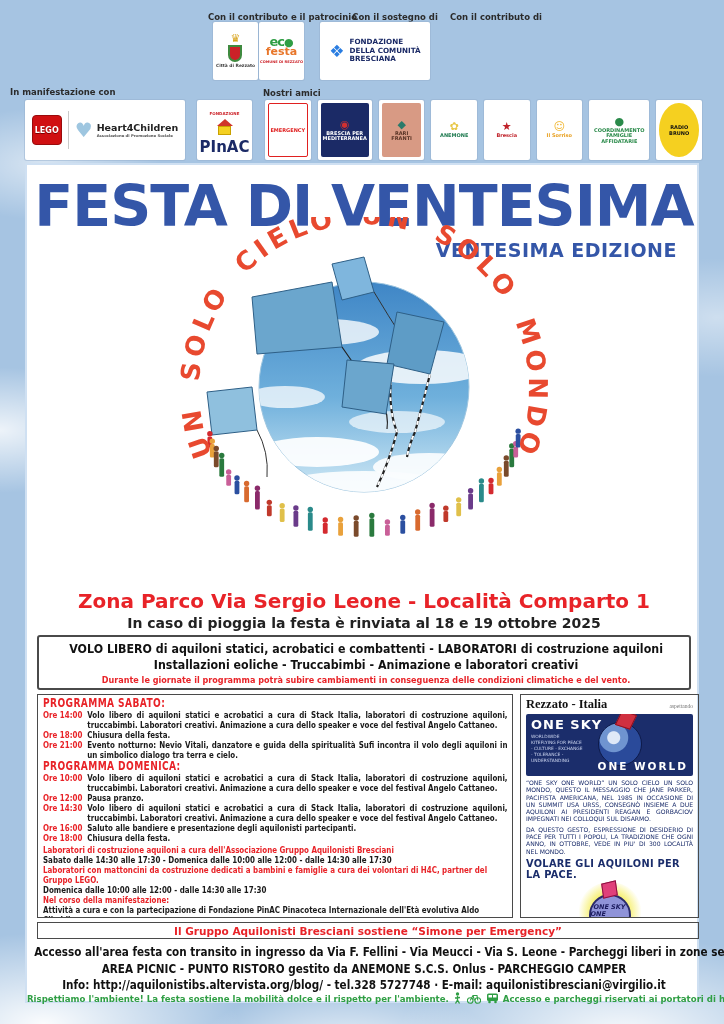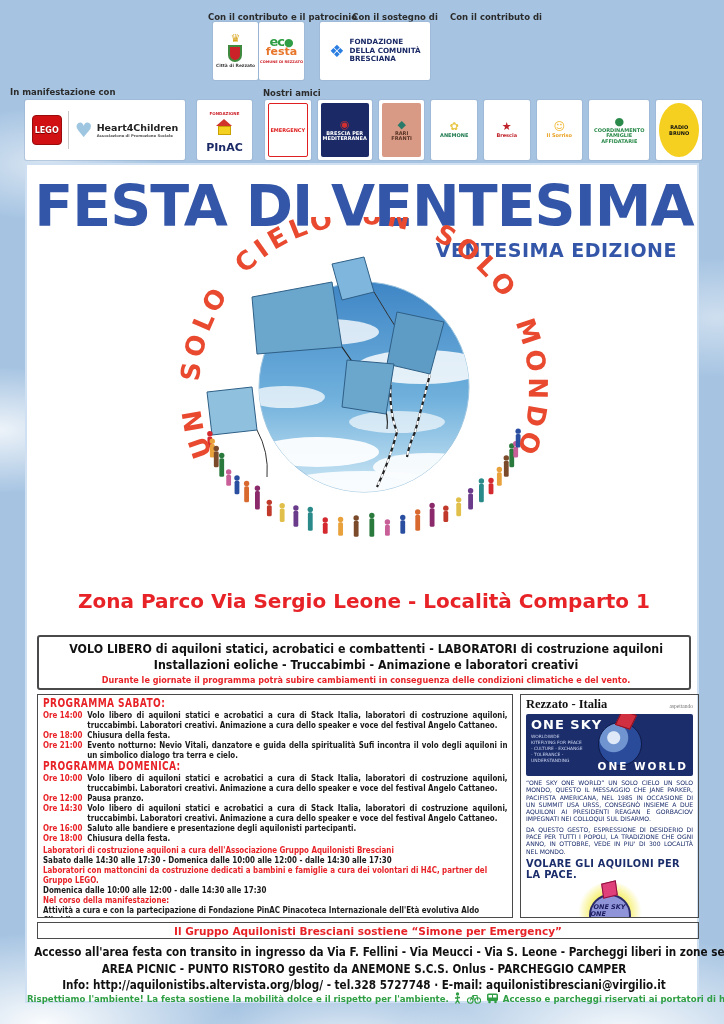--- a/index.html
+++ b/index.html
@@ -46,21 +46,21 @@
   .collab-divider { width:1px; height:38px; background:#c9c9c9; }
   .h4c { display:flex; align-items:center; gap:4px; }
   .h4c-heart { color:#9ec6e0; font-size:20px; }
   .h4c-text { text-align:left; }
   .h4c-name { font-size:9.5px; color:#222; display:block; }
   .h4c-sub { font-size:3.8px; color:#555; display:block; }
   .pinac-inner { text-align:center; line-height:9px; }
   .pinac-top { color:#cc2128; font-size:4px; display:block; }
   .pinac-house { width:0; height:0; margin:1px auto 0; border-left:8px solid transparent; border-right:8px solid transparent; border-bottom:7px solid #d0342a; }
   .pinac-body { width:13px; height:9px; margin:0 auto; background:#f4d021; border:1px solid #c9a100; }
-  .pinac-name { color:#1b2a66; font-size:11px; display:block; margin-top:8px; }
+  .pinac-name { color:#1b2a66; font-size:15px; display:block; margin-top:8px; }
   .amici-box { background:#fff; border-radius:2px; box-shadow:0 0 0 1px rgba(150,175,205,.5); padding:3px; display:flex; }
   .amici-tile { flex:1; display:flex; flex-direction:column; align-items:center; justify-content:center; gap:1px; border:1px solid transparent; border-radius:2px; padding:1px; }
   .amici-glyph { font-size:11px; line-height:11px; }
   .amici-label { font-size:5px; line-height:5.5px; text-align:center; }
   
   .poster { left:25px; top:163px; width:674px; height:840px; background:#fff; border:2px solid #cfe0f2; }
   .title { left:0; top:8px; width:674px; text-align:center; color:#3456a8; font-size:57px; letter-spacing:-1px; white-space:nowrap; }
   .edition { right:20px; top:74px; color:#3456a8; font-size:19px; letter-spacing:.5px; }
   .globe-svg { left:150px; top:52px; width:375px; height:340px; }
   .rez-line { left:0; top:372px; width:674px; text-align:center; color:#e82328; font-size:46px; white-space:nowrap; }
@@ -328,20 +328,21 @@
           <rect x="338.75089378208236" y="216.95284632676535" width="4.8" height="13.5" rx="1.5" fill="#2b4fa0"></rect>
           <circle cx="341.15089378208233" cy="214.15284632676534" r="2.7" fill="#2b4fa0"></circle>
         </g>
 
       <text font-family="DejaVu Sans, sans-serif" font-weight="bold" font-size="26" fill="#e8492f" letter-spacing="4.5" word-spacing="9">
         <textPath href="#motto-arc" startOffset="50%" text-anchor="middle">UN SOLO CIELO UN SOLO MONDO</textPath>
       </text>
     </svg>
 
     <div class="abs venue-line">Zona Parco Via Sergio Leone - Località Comparto 1</div>
+    <div class="abs rain-line">In caso di pioggia la festa è rinviata al 18 e 19 ottobre 2025</div>
 
     <div class="abs act-box">
       <div class="act-scale">
         <div class="act-l1">VOLO LIBERO di aquiloni statici, acrobatici e combattenti - LABORATORI di costruzione aquiloni</div>
         <div class="act-l2">Installazioni eoliche - Truccabimbi - Animazione e laboratori creativi</div>
         <div class="act-note">Durante le giornate il programma potrà subire cambiamenti in conseguenza delle condizioni climatiche e del vento.</div>
       </div>
     </div>
 
     <div class="abs prog-box">

